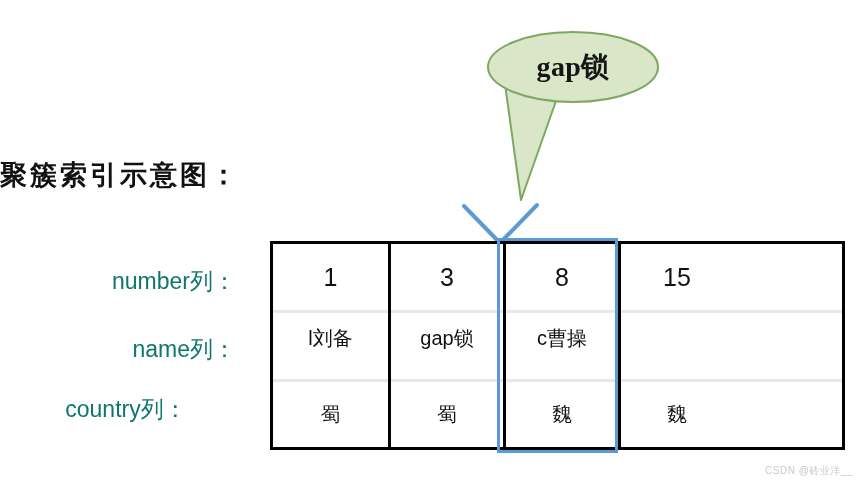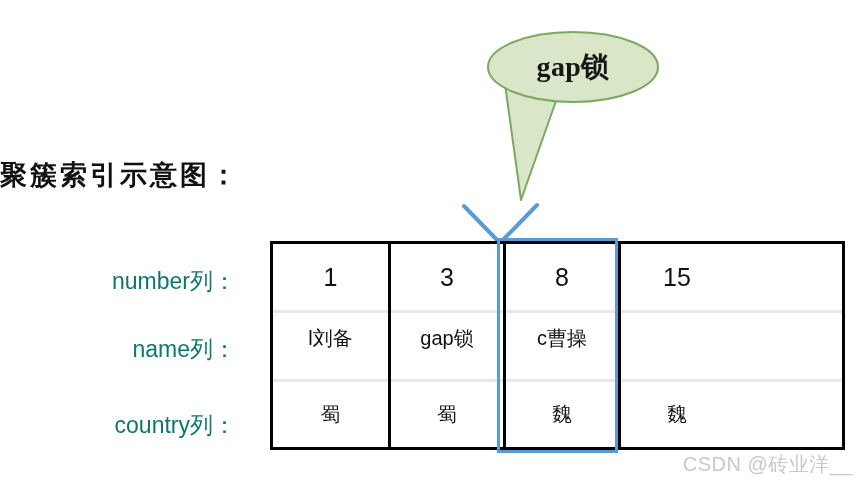--- a/index.html
+++ b/index.html
@@ -58,21 +58,21 @@
     right: 631px; 
     width: 220px;
     text-align: right;
     font-family: "Liberation Sans", "DejaVu Sans", sans-serif;
     font-size: 23px;
     color: #0f766e;
     white-space: nowrap;
   }
   #label-number  { top: 266px; }
   #label-name    { top: 334px; }
-  #label-country { top: 410px; }
+  #label-country { top: 394px; text-align: center; }
 
   
   #index-table {
     position: absolute;
     left: 270px;
     top: 241px;
     width: 575px;
     height: 209px;
     border: 3px solid #000000;
     box-sizing: border-box;
@@ -125,21 +125,21 @@
     box-sizing: border-box;
     pointer-events: none;
   }
 
   
   #watermark {
     position: absolute;
     right: 14px;
     bottom: 10px;
     font-family: "Liberation Sans", "DejaVu Sans", sans-serif;
-    font-size: 20px;
+    font-size: 10px;
     color: #c9c9c9;
     letter-spacing: 0.5px;
     white-space: nowrap;
   }
 </style>
 </head>
 <body>
 
 <svg id="callout-layer" viewBox="0 0 867 488" width="867" height="488">
 

